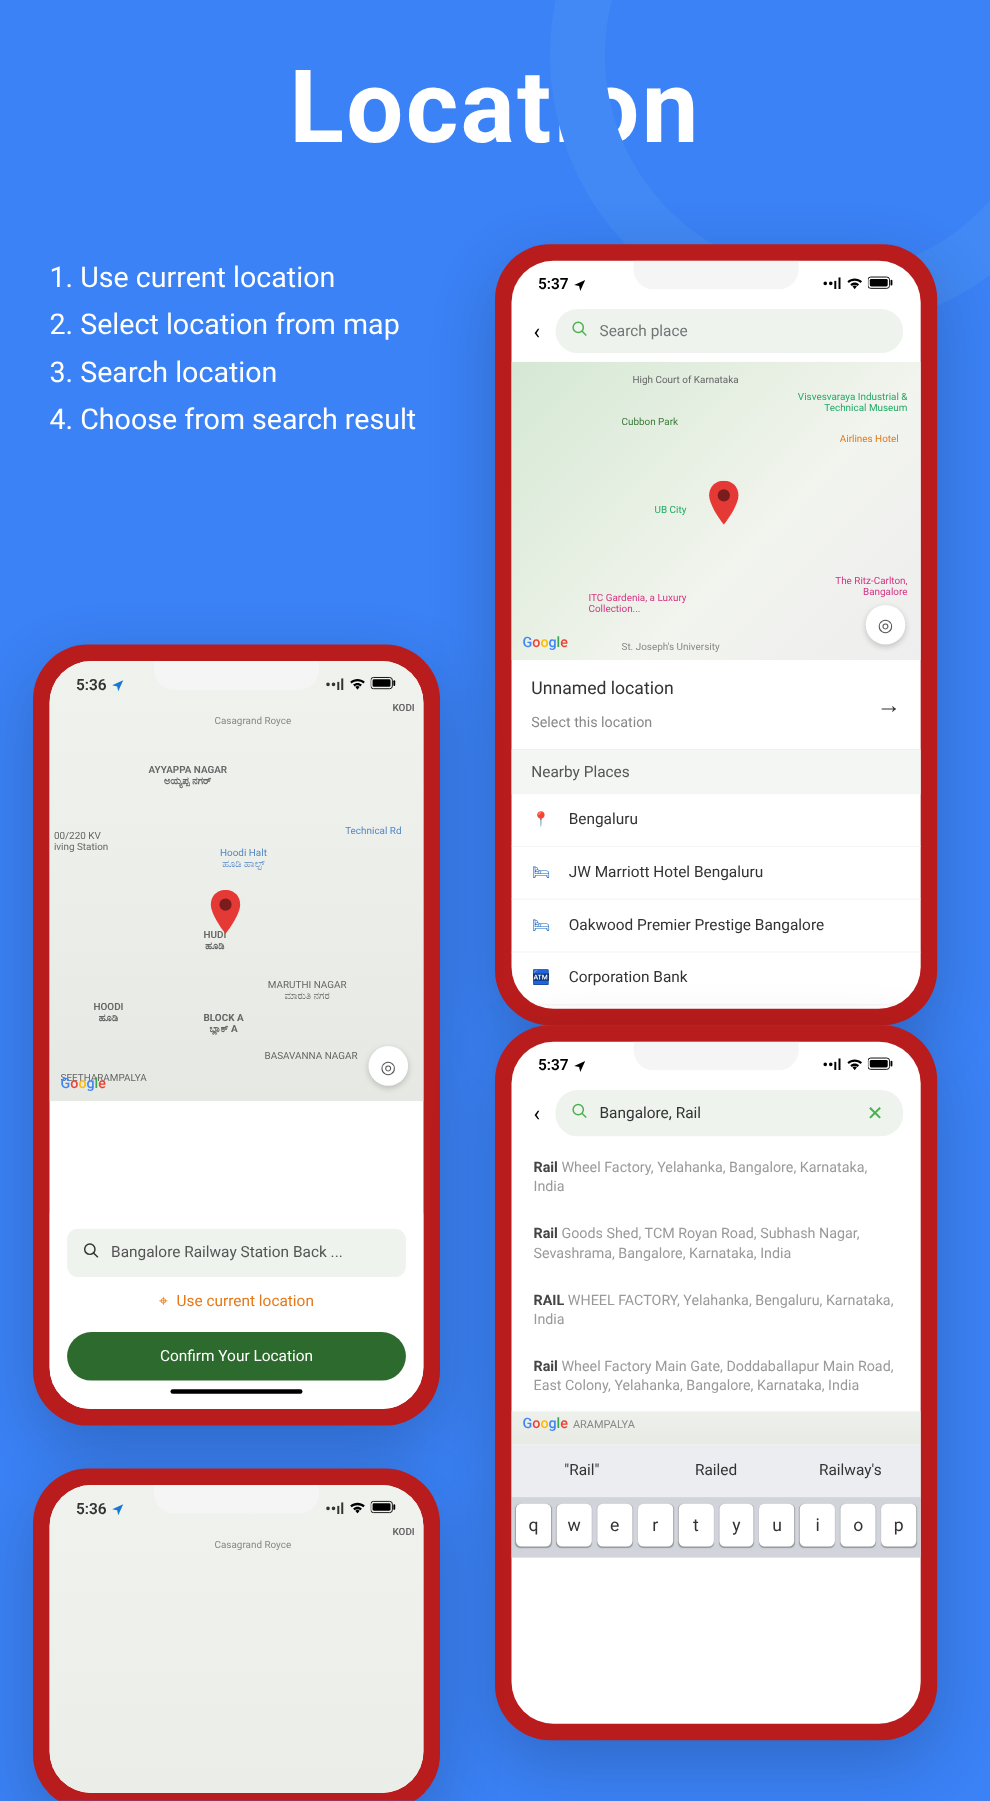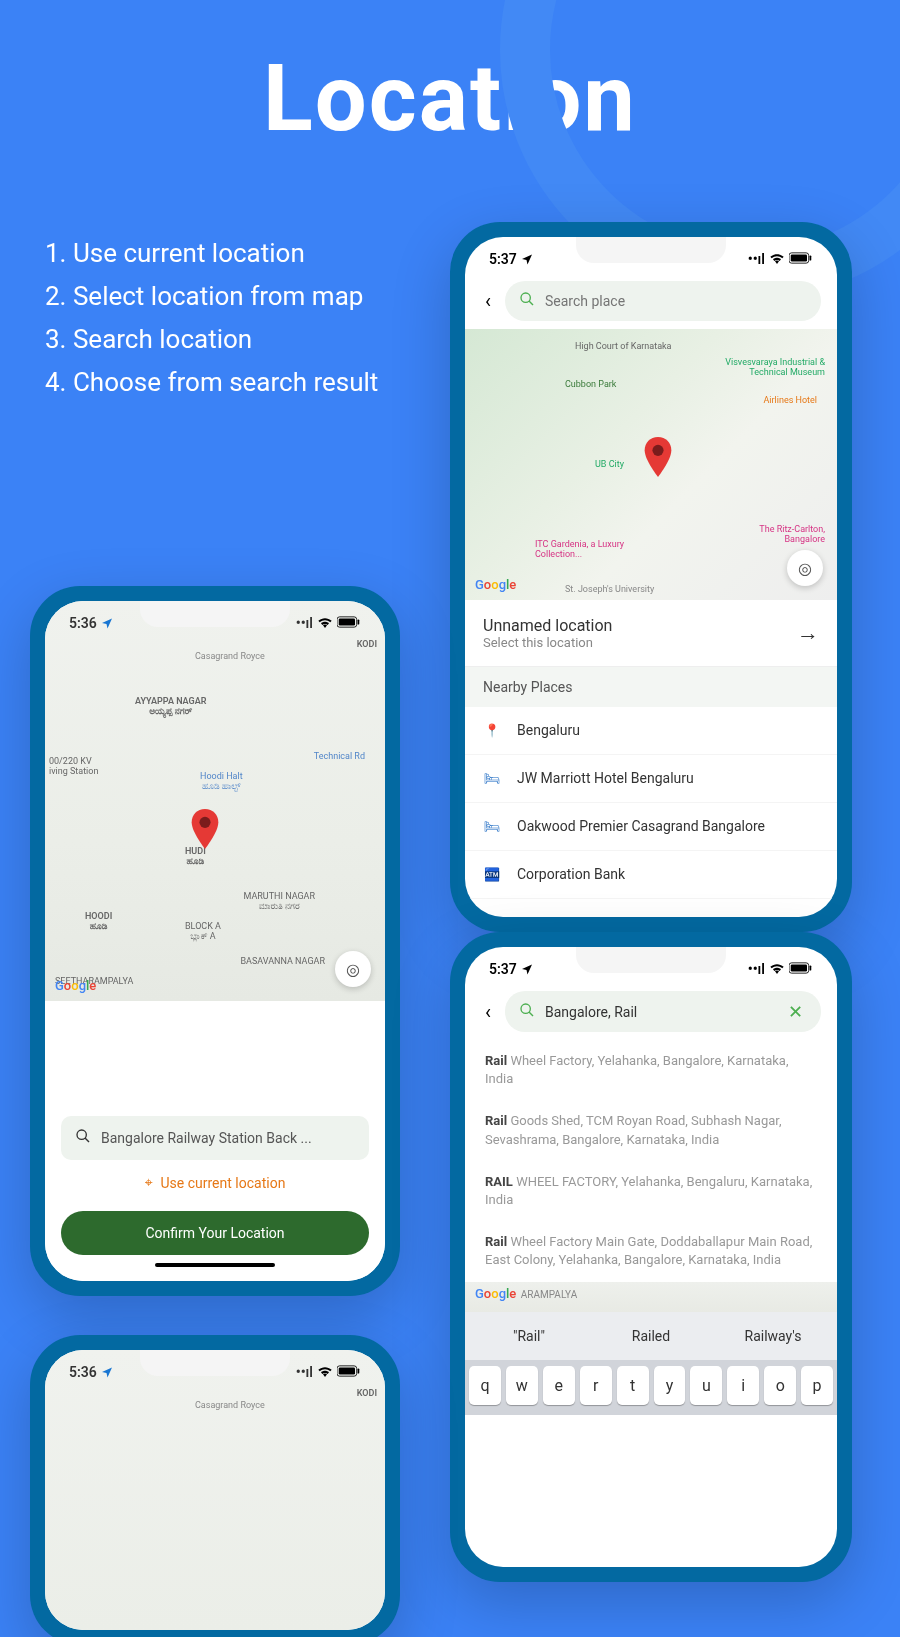--- a/index.html
+++ b/index.html
@@ -1,41 +1,41 @@
 <!DOCTYPE html>
 <html><head>
 <meta charset="utf-8">
 <style>
 * { margin: 0; padding: 0; box-sizing: border-box; font-family: -apple-system, BlinkMacSystemFont, "Segoe UI", Roboto, sans-serif; }
 body { width: 900px; height: 1637px; background: #3b82f6; position: relative; overflow: hidden; }
 .bg-ring { position: absolute; width: 500px; height: 500px; border: 50px solid #4289f5; border-radius: 50%; top: -200px; right: -100px; }
 .hero-title { color: #fff; font-size: 92px; font-weight: 700; text-align: center; padding-top: 45px; letter-spacing: 2px; }
 .instructions { color: #fff; font-size: 26px; line-height: 1.65; padding: 80px 0 0 45px; font-weight: 400; }
-.phone { position: absolute; background: #0369a1; border-radius: 50px; box-shadow: 0 20px 60px rgba(0,0,0,0.2); }
+.phone { position: absolute; background: #b91c1c; border-radius: 50px; box-shadow: 0 20px 60px rgba(0,0,0,0.2); }
 .phone-inner { background: #fff; border-radius: 38px; margin: 15px; overflow: hidden; position: relative; }
 .notch { position: absolute; top: 0; left: 50%; transform: translateX(-50%); width: 150px; height: 26px; background: #f5f5f5; border-radius: 0 0 18px 18px; z-index: 10; }
 .status-bar { display: flex; justify-content: space-between; align-items: center; padding: 14px 24px 6px; font-size: 14px; font-weight: 600; }
 .status-left { display: flex; align-items: center; gap: 4px; }
 .status-right { display: flex; gap: 4px; }
 .sr-wifi svg, .sr-bat svg, .loc-arrow svg { display: block; }
 .search-row { display: flex; align-items: center; padding: 8px 16px; gap: 10px; }
 .back-btn { font-size: 20px; padding: 0 4px; cursor: pointer; }
 .search-pill { flex: 1; background: #eef3ee; border-radius: 20px; display: flex; align-items: center; padding: 10px 14px; gap: 10px; }
 .search-pill .mag { color: #4caf50; }
 .search-pill input { border: none; background: transparent; outline: none; flex: 1; font-size: 14px; color: #555; }
 .clear-x { color: #4caf50; font-size: 18px; cursor: pointer; padding: 0 4px; }
 .map-area { height: 271px; background: linear-gradient(135deg, #d5e8d4 0%, #e8f0e4 40%, #f2f4ee 60%, #eee 100%); position: relative; }
 .map-pin { position: absolute; top: 40%; left: 48%; }
 .map-label { position: absolute; font-size: 9px; color: #666; }
 .google-badge { position: absolute; bottom: 8px; left: 10px; font-size: 13px; font-weight: 500; }
 .google-badge .g1{color:#4285F4}.google-badge .g2{color:#EA4335}.google-badge .g3{color:#FBBC05}.google-badge .g4{color:#4285F4}.google-badge .g5{color:#34A853}.google-badge .g6{color:#EA4335}
 .locate-fab { position: absolute; right: 14px; bottom: 14px; width: 36px; height: 36px; background: #fff; border-radius: 50%; box-shadow: 0 2px 6px rgba(0,0,0,0.2); display: flex; align-items: center; justify-content: center; font-size: 16px; color: #555; cursor: pointer; }
 .sel-location { padding: 16px 18px; display: flex; justify-content: space-between; align-items: center; border-bottom: 1px solid #eee; }
 .sel-location .t1 { font-size: 16px; color: #333; }
-.sel-location .t2 { font-size: 13px; color: #888; margin-top: 0; }
+.sel-location .t2 { font-size: 13px; color: #888; margin-top: 15px; }
 .arrow-r { font-size: 22px; color: #333; }
 .section-hdr { background: #f3f6f3; padding: 12px 18px; font-size: 14px; color: #555; }
 .place-row { display: flex; align-items: center; gap: 16px; padding: 14px 18px; border-bottom: 1px solid #f4f4f4; }
 .place-icon { width: 18px; text-align: center; font-size: 13px; }
 .place-name { font-size: 14px; color: #333; line-height: 1.35; }
 .home-ind { width: 120px; height: 4px; background: #000; border-radius: 3px; margin: 8px auto 6px; }
 .phone1 { top: 222px; right: 48px; width: 402px; }
 .phone1 .phone-inner { height: 680px; }
 .phone2 { top: 586px; left: 30px; width: 370px; }
 .phone2 .phone-inner { height: 680px; }
@@ -139,21 +139,21 @@
         <div class="place-row">
           <div class="place-icon" style="color:#e53935">📍</div>
           <div class="place-name">Bengaluru</div>
         </div>
         <div class="place-row">
           <div class="place-icon" style="color:#1565c0">🛏</div>
           <div class="place-name">JW Marriott Hotel Bengaluru</div>
         </div>
         <div class="place-row">
           <div class="place-icon" style="color:#1565c0">🛏</div>
-          <div class="place-name">Oakwood Premier Casagrand Bangalore</div>
+          <div class="place-name">Oakwood Premier Prestige Bangalore</div>
         </div>
         <div class="place-row">
           <div class="place-icon" style="color:#1565c0">🏧</div>
           <div class="place-name">Corporation Bank</div>
         </div>
       </div>
 
   </div>
 </div>
 
@@ -184,21 +184,21 @@
     <div class="map-area" style="background:linear-gradient(180deg,#f0f2ee 0%,#ebeee8 60%, #e6e9e3 100%)">
       <div class="map-label" style="top:50px;left:150px;color:#888">Casagrand Royce</div>
       <div class="map-label" style="top:38px;right:8px;font-weight:600">KODI</div>
       <div class="map-label" style="top:95px;left:90px;font-weight:600;text-align:center"><span>AYYAPPA NAGAR</span><br><span>ಅಯ್ಯಪ್ಪ ನಗರ್</span></div>
       <div class="map-label" style="top:155px;left:4px;width:60px">00/220 KV iving Station</div>
       <div class="map-label" style="top:150px;right:20px;color:#5286c9">Technical Rd</div>
       <div class="map-label" style="top:170px;left:155px;color:#5286c9;text-align:center"><span>Hoodi Halt</span><br><span>ಹೂಡಿ ಹಾಲ್ಟ್</span></div>
       <div class="map-label" style="top:245px;left:140px;font-weight:600;text-align:center"><span>HUDI</span><br><span>ಹೂಡಿ</span></div>
       <div class="map-label" style="top:290px;right:70px;text-align:center"><span>MARUTHI NAGAR</span><br><span>ಮಾರುತಿ ನಗರ</span></div>
       <div class="map-label" style="top:310px;left:40px;font-weight:600;text-align:center"><span>HOODI</span><br><span>ಹೂಡಿ</span></div>
-      <div class="map-label" style="top:320px;left:140px;font-weight:400;text-align:center"><span>BLOCK A</span><br><span>ಬ್ಲಾಕ್ A</span></div>
+      <div class="map-label" style="top:320px;left:140px;font-weight:700;text-align:center"><span>BLOCK A</span><br><span>ಬ್ಲಾಕ್ A</span></div>
       <div class="map-label" style="top:355px;right:60px;text-align:center">BASAVANNA NAGAR</div>
       <div class="map-label" style="top:375px;left:10px">SEETHARAMPALYA</div>
       <div class="map-pin" style="top:52%;left:43%"><svg class="pin-svg" viewBox="0 0 24 36">
             <path fill="#e53935" d="M12 0C5 0 0 5 0 12c0 9 12 24 12 24s12-15 12-24C24 5 19 0 12 0z"></path>
             <circle cx="12" cy="12" r="5" fill="#7a1c1c"></circle>
           </svg></div>
       <div class="google-badge"><span class="g1">G</span><span class="g2">o</span><span class="g3">o</span><span class="g4">g</span><span class="g5">l</span><span class="g6">e</span></div>
       <div class="locate-fab">◎</div>
     </div>
     <div class="ph2-card">

